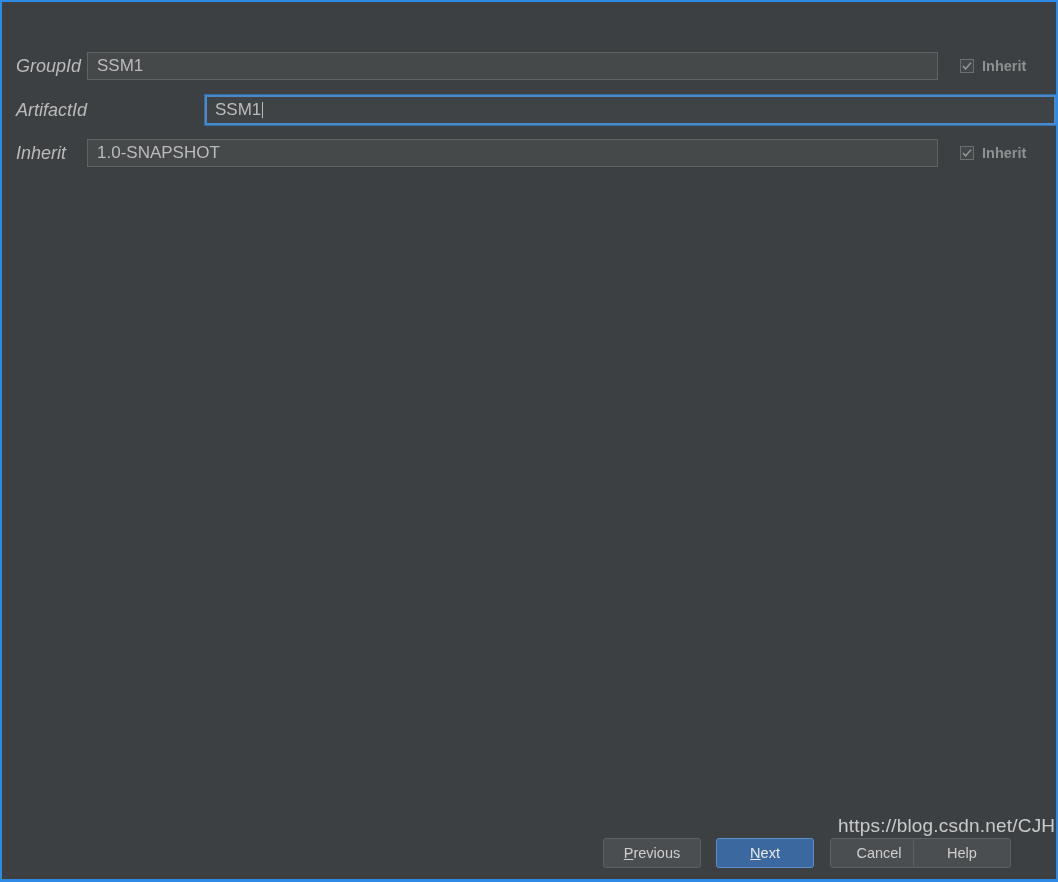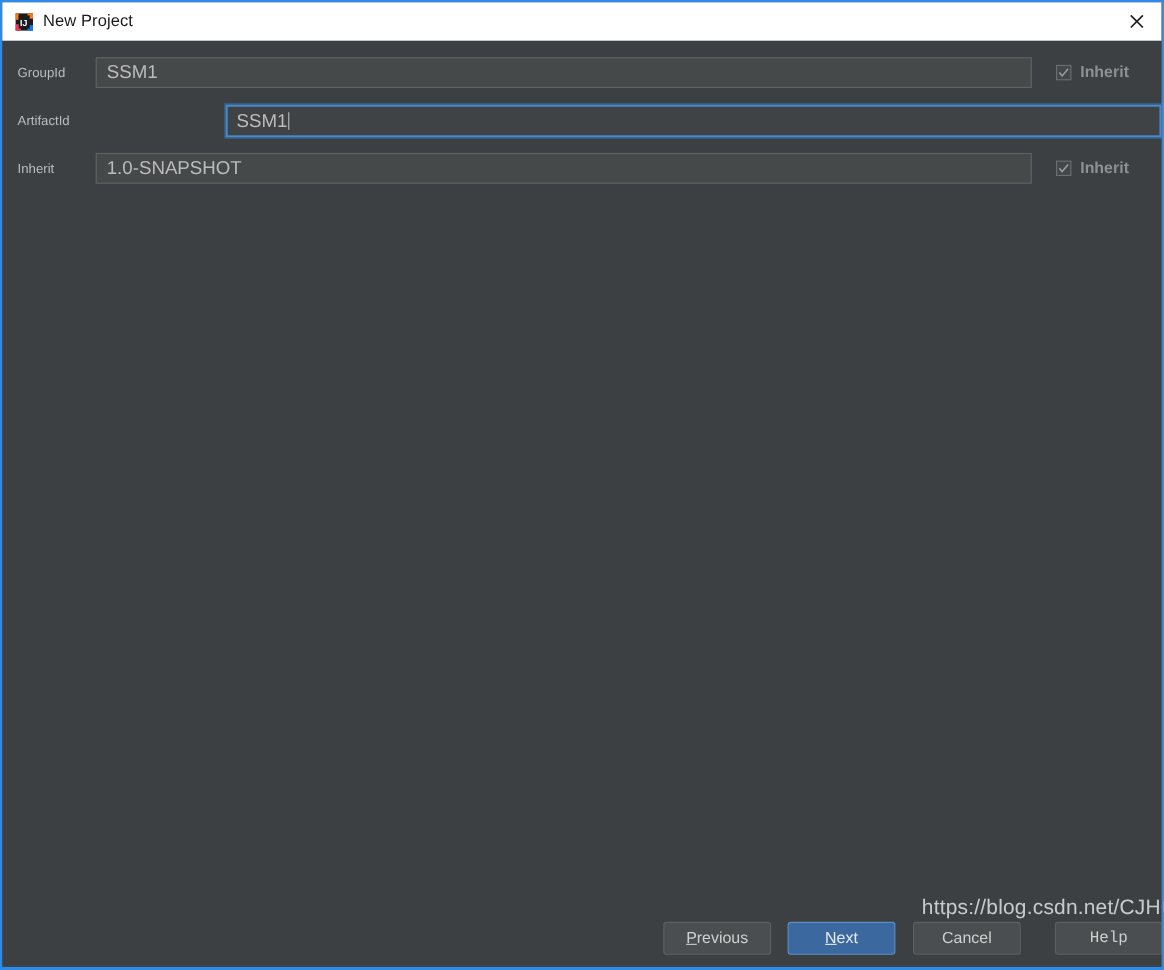--- a/index.html
+++ b/index.html
@@ -92,23 +92,24 @@
     align-items: center;
   }
   .row-group    { top: 14px; }
   .row-artifact { top: 58px; justify-content: space-between; }
   .row-version  { top: 101px; }
 
   .field-label {
     width: 85px;
     padding-left: 14px;
     box-sizing: border-box;
-    font-size: 12px;
+    font-size: 18px;
     color: #bbbbbb;
     white-space: nowrap;
+    font-style: italic;
   }
 
   .text-field {
     position: relative;
     width: 851px;
     height: 28px;
     box-sizing: border-box;
     background: #45494a;
     border: 1px solid #5e6364;
     display: flex;
@@ -190,21 +191,21 @@
   .btn .mnem { text-decoration: underline; }
   .btn-previous { left: 601px; }
   .btn-next {
     left: 714px;
     width: 98px;
     background: #3b689f;
     border: 1px solid #5b8fc9;
     color: #eaeaea;
   }
   .btn-cancel { left: 828px; }
-  .btn-help   { left: 957px; font-family: Liberation Mono, monospace; }
+  .btn-help   { left: 911px; }
 
   
   .watermark {
     position: absolute;
     left: 838px;
     top: 815px;
     font-size: 19px;
     color: rgba(255,255,255,0.72);
     white-space: nowrap;
     letter-spacing: 0.2px;
@@ -215,41 +216,20 @@
 </head>
 <body>
 
 <div id="app">
 
   <div class="frame-border frame-top"></div>
   <div class="frame-border frame-left"></div>
   <div class="frame-border frame-right"></div>
   <div class="frame-border frame-bottom"></div>
 
-  <div class="titlebar">
-    <div class="title-icon">
-      <svg width="16" height="16" viewBox="0 0 16 16">
-        <rect x="0" y="0" width="16" height="16" fill="#1b1b1f"></rect>
-        <rect x="0" y="0" width="3" height="6" fill="#f97a12"></rect>
-        <rect x="0" y="10" width="5" height="6" fill="#fe315d"></rect>
-        <rect x="11" y="11" width="5" height="5" fill="#087cfa"></rect>
-        <rect x="11" y="0" width="5" height="5" fill="#f97a12"></rect>
-        <rect x="3" y="2" width="10" height="12" fill="#1b1b1f"></rect>
-        <text x="4.2" y="11.6" font-family="Liberation Sans, sans-serif" font-size="8" font-weight="bold" fill="#ffffff">IJ</text>
-      </svg>
-    </div>
-    <span class="title-text">New Project</span>
-    <div class="titlebar-spacer"></div>
-    <div class="close-btn">
-      <svg width="13" height="13" viewBox="0 0 13 13">
-        <line x1="1" y1="1" x2="12" y2="12" stroke="#202020" stroke-width="1.6"></line>
-        <line x1="12" y1="1" x2="1" y2="12" stroke="#202020" stroke-width="1.6"></line>
-      </svg>
-    </div>
-  </div>
 
   <div class="content">
 
     <div class="form-row row-group">
       <div class="field-label">GroupId</div>
       <div class="text-field">
         <span>SSM1</span>
       </div>
       <div class="inherit-wrap">
         <span class="checkbox">

